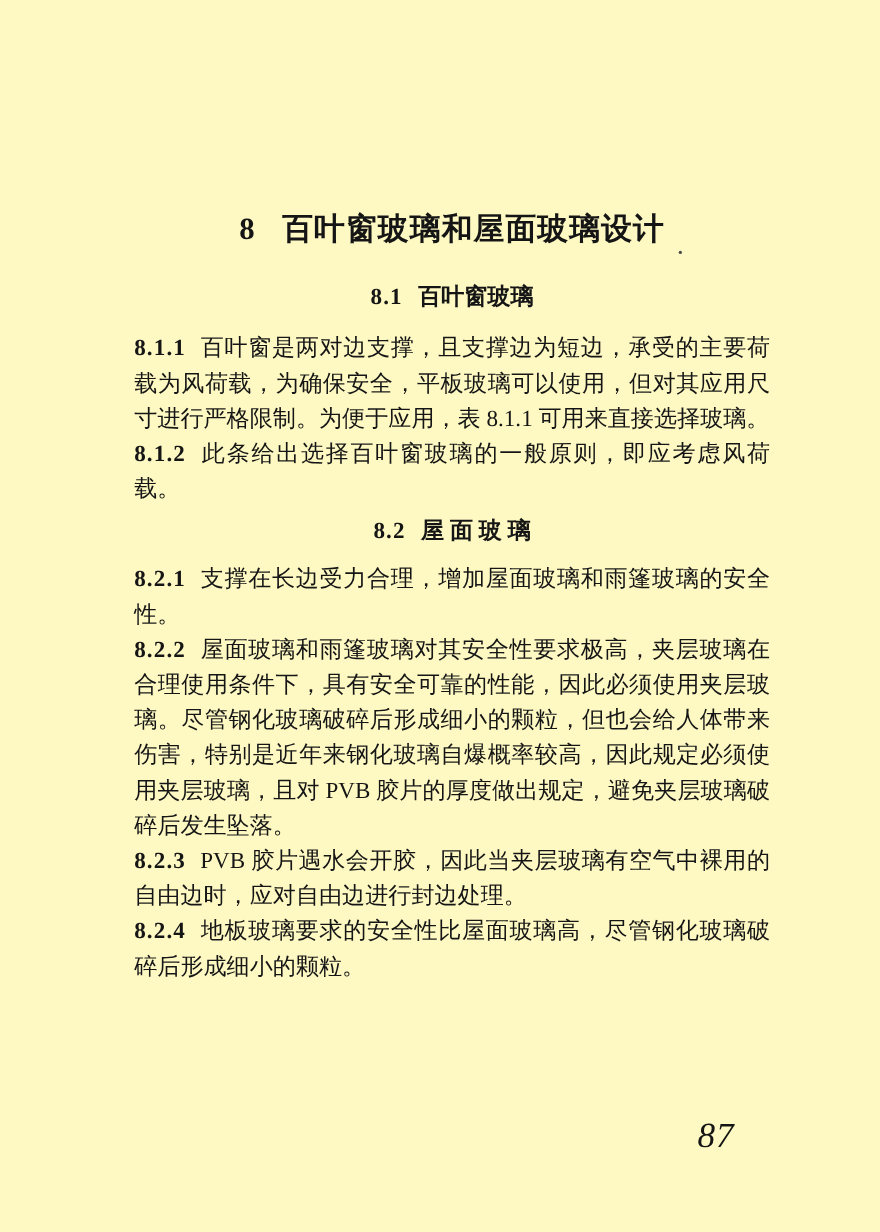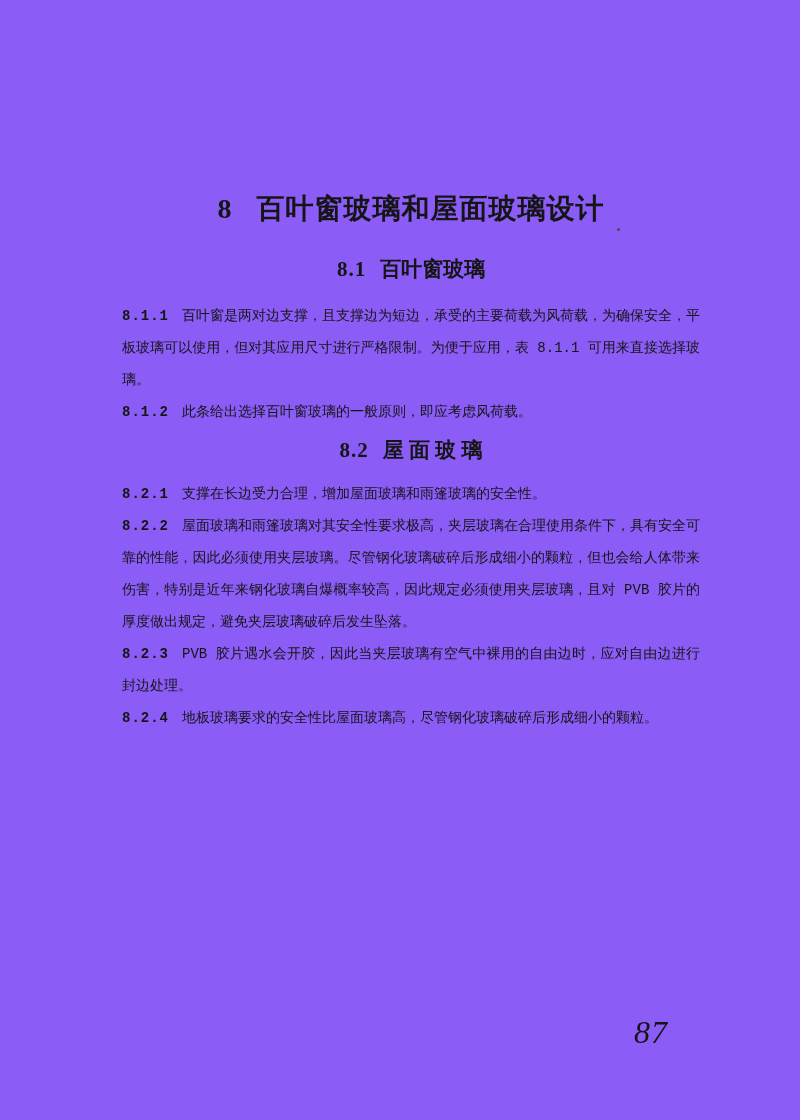--- a/index.html
+++ b/index.html
@@ -4,21 +4,21 @@
 <style>
   html, body {
     margin: 0;
     padding: 0;
     background: #e8e8e8;
   }
   .page {
     position: relative;
     width: 800px;
     height: 1120px;
-    background: #8b5cf6;
+    background: #fef9c3;
     font-family: "Liberation Serif", "DejaVu Serif", serif;
     color: #151515;
     overflow: hidden;
   }
   .content {
     position: absolute;
     left: 122px;
     top: 192px;
     width: 578px;
   }
@@ -44,25 +44,24 @@
   }
   .section-heading.second {
     margin: 10px 0 16px 0;
   }
   .section-heading .h-num {
     margin-right: 14px;
     letter-spacing: 1px;
   }
   .para {
     margin: 0;
-    font-size: 14px;
+    font-size: 21px;
     line-height: 32px;
     text-align: justify;
     text-justify: inter-ideograph;
-    font-family: Liberation Mono, monospace;
   }
   .para .p-num {
     font-weight: bold;
     letter-spacing: 1px;
     margin-right: 13px;
   }
   .ink-speck {
     position: absolute;
     left: 617px;
     top: 228px;

